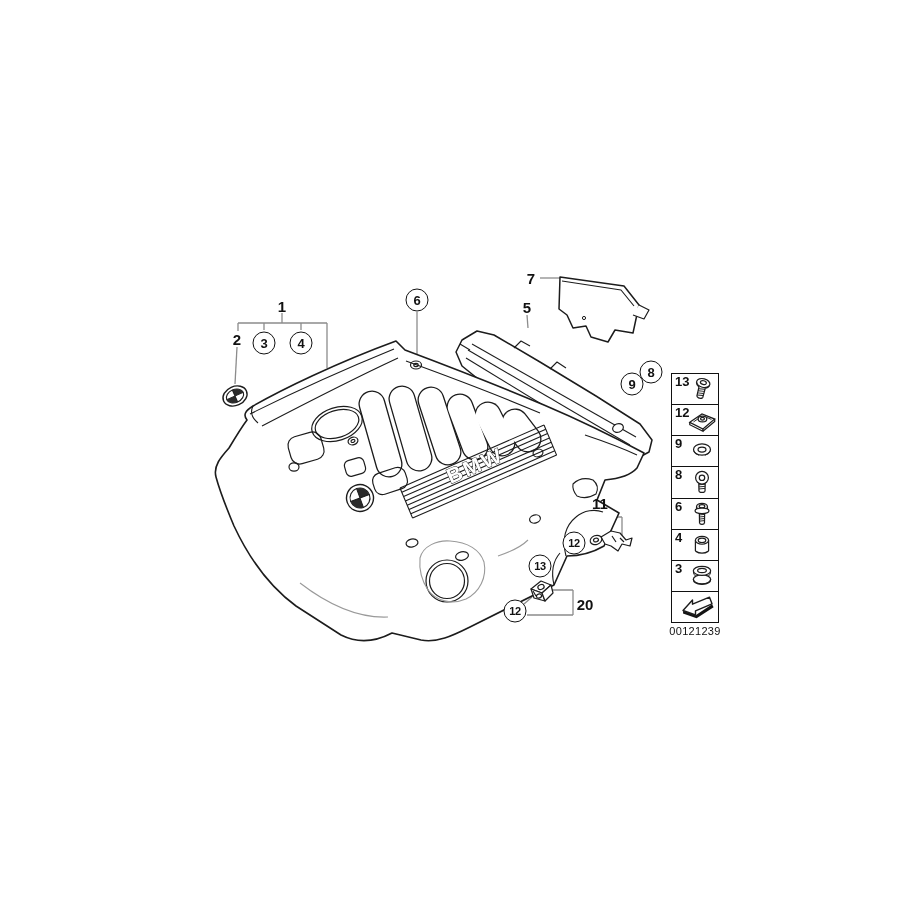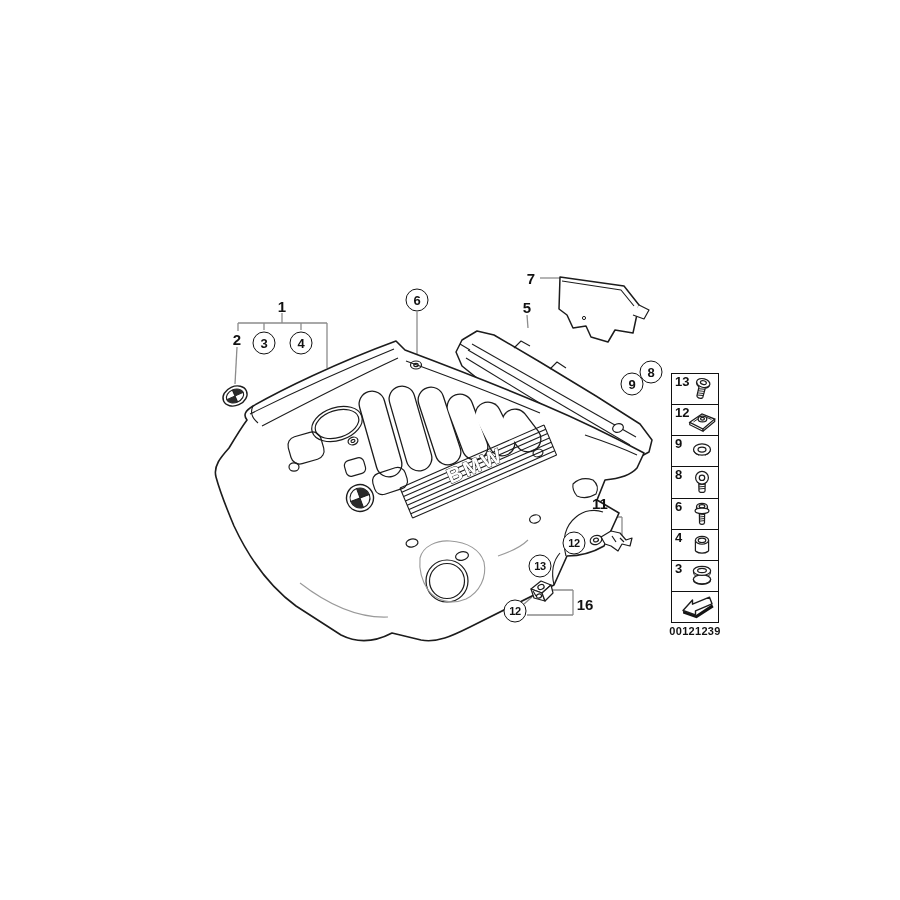--- a/index.html
+++ b/index.html
@@ -32,21 +32,21 @@
   .legend .cell{
     flex:1 1 0;position:relative;border-bottom:1.6px solid #111;box-sizing:border-box;
   }
   .legend .cell:last-child{border-bottom:none;}
   .legend .num{
     position:absolute;left:3px;top:1px;font-weight:700;font-size:13px;line-height:1;
   }
   .legend .cell svg{position:absolute;right:0;top:50%;transform:translateY(-50%);}
   .partnum{
     position:absolute;left:659px;top:625px;width:72px;text-align:center;
-    font-weight:700;font-size:11px;letter-spacing:0.3px;color:#111;
+    font-weight:400;font-size:11px;letter-spacing:0.3px;color:#111;
   }
   svg text.bmw{
     font-family:"Liberation Sans", sans-serif;font-weight:700;font-size:21px;
     letter-spacing:2.5px;fill:#ffffff;stroke:#1c1c1c;stroke-width:0.95;paint-order:stroke;
   }
 </style>
 </head>
 <body>
 
 <div class="stage">
@@ -206,21 +206,21 @@
       <ellipse cx="541" cy="587" rx="3.2" ry="2.4" transform="rotate(-20 541 587)"></ellipse>
       <ellipse cx="539" cy="596" rx="2.6" ry="2" transform="rotate(-20 539 596)"></ellipse>
       <path d="M533,591 L536,596" fill="none"></path>
     </g>
   </svg>
 
   <div class="lbl" style="left:282px;top:306px">1</div>
   <div class="lbl" style="left:237px;top:339px">2</div>
   <div class="lbl" style="left:527px;top:307px">5</div>
   <div class="lbl" style="left:531px;top:278px">7</div>
-  <div class="lbl" style="left:585px;top:604px">16</div>
+  <div class="lbl" style="left:585px;top:604px">20</div>
   <div class="lbl" style="left:600px;top:503px">11</div>
 
   <div class="balloon" style="left:264px;top:343px">3</div>
   <div class="balloon" style="left:301px;top:343px">4</div>
   <div class="balloon" style="left:417px;top:300px">6</div>
   <div class="balloon" style="left:651px;top:372px">8</div>
   <div class="balloon" style="left:632px;top:384px">9</div>
   <div class="balloon two" style="left:574px;top:543px">12</div>
   <div class="balloon two" style="left:540px;top:566px">13</div>
   <div class="balloon two" style="left:515px;top:611px">12</div>

